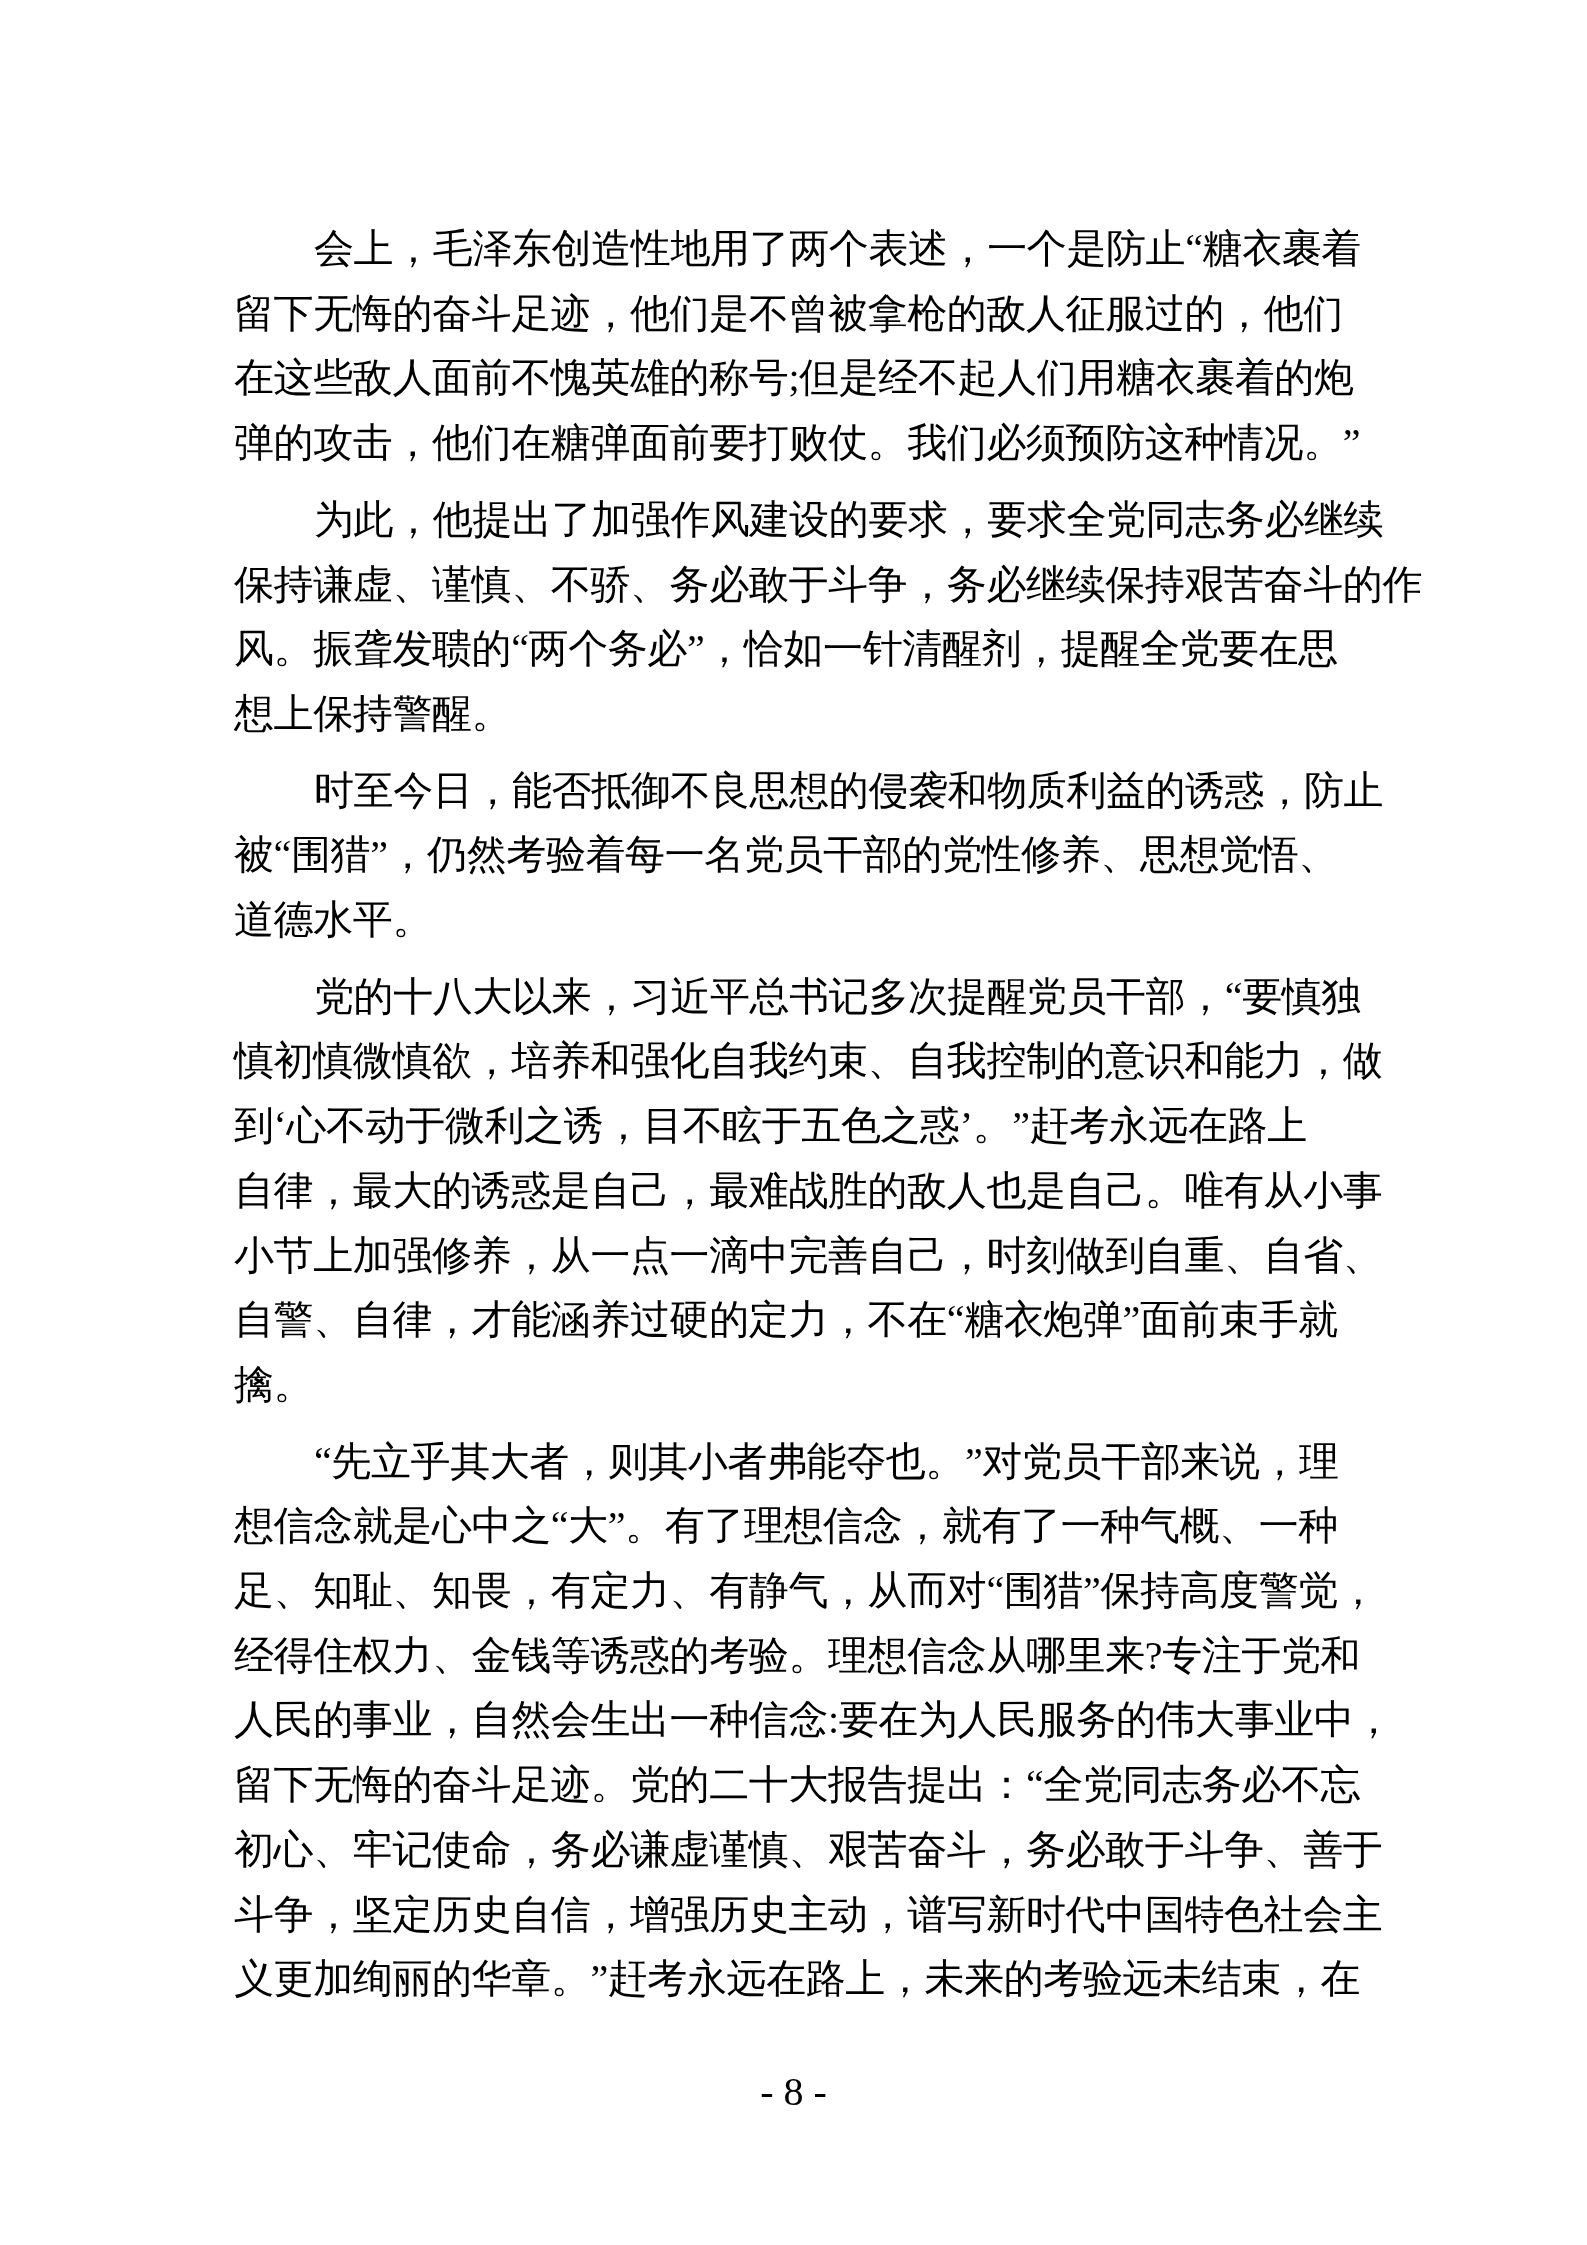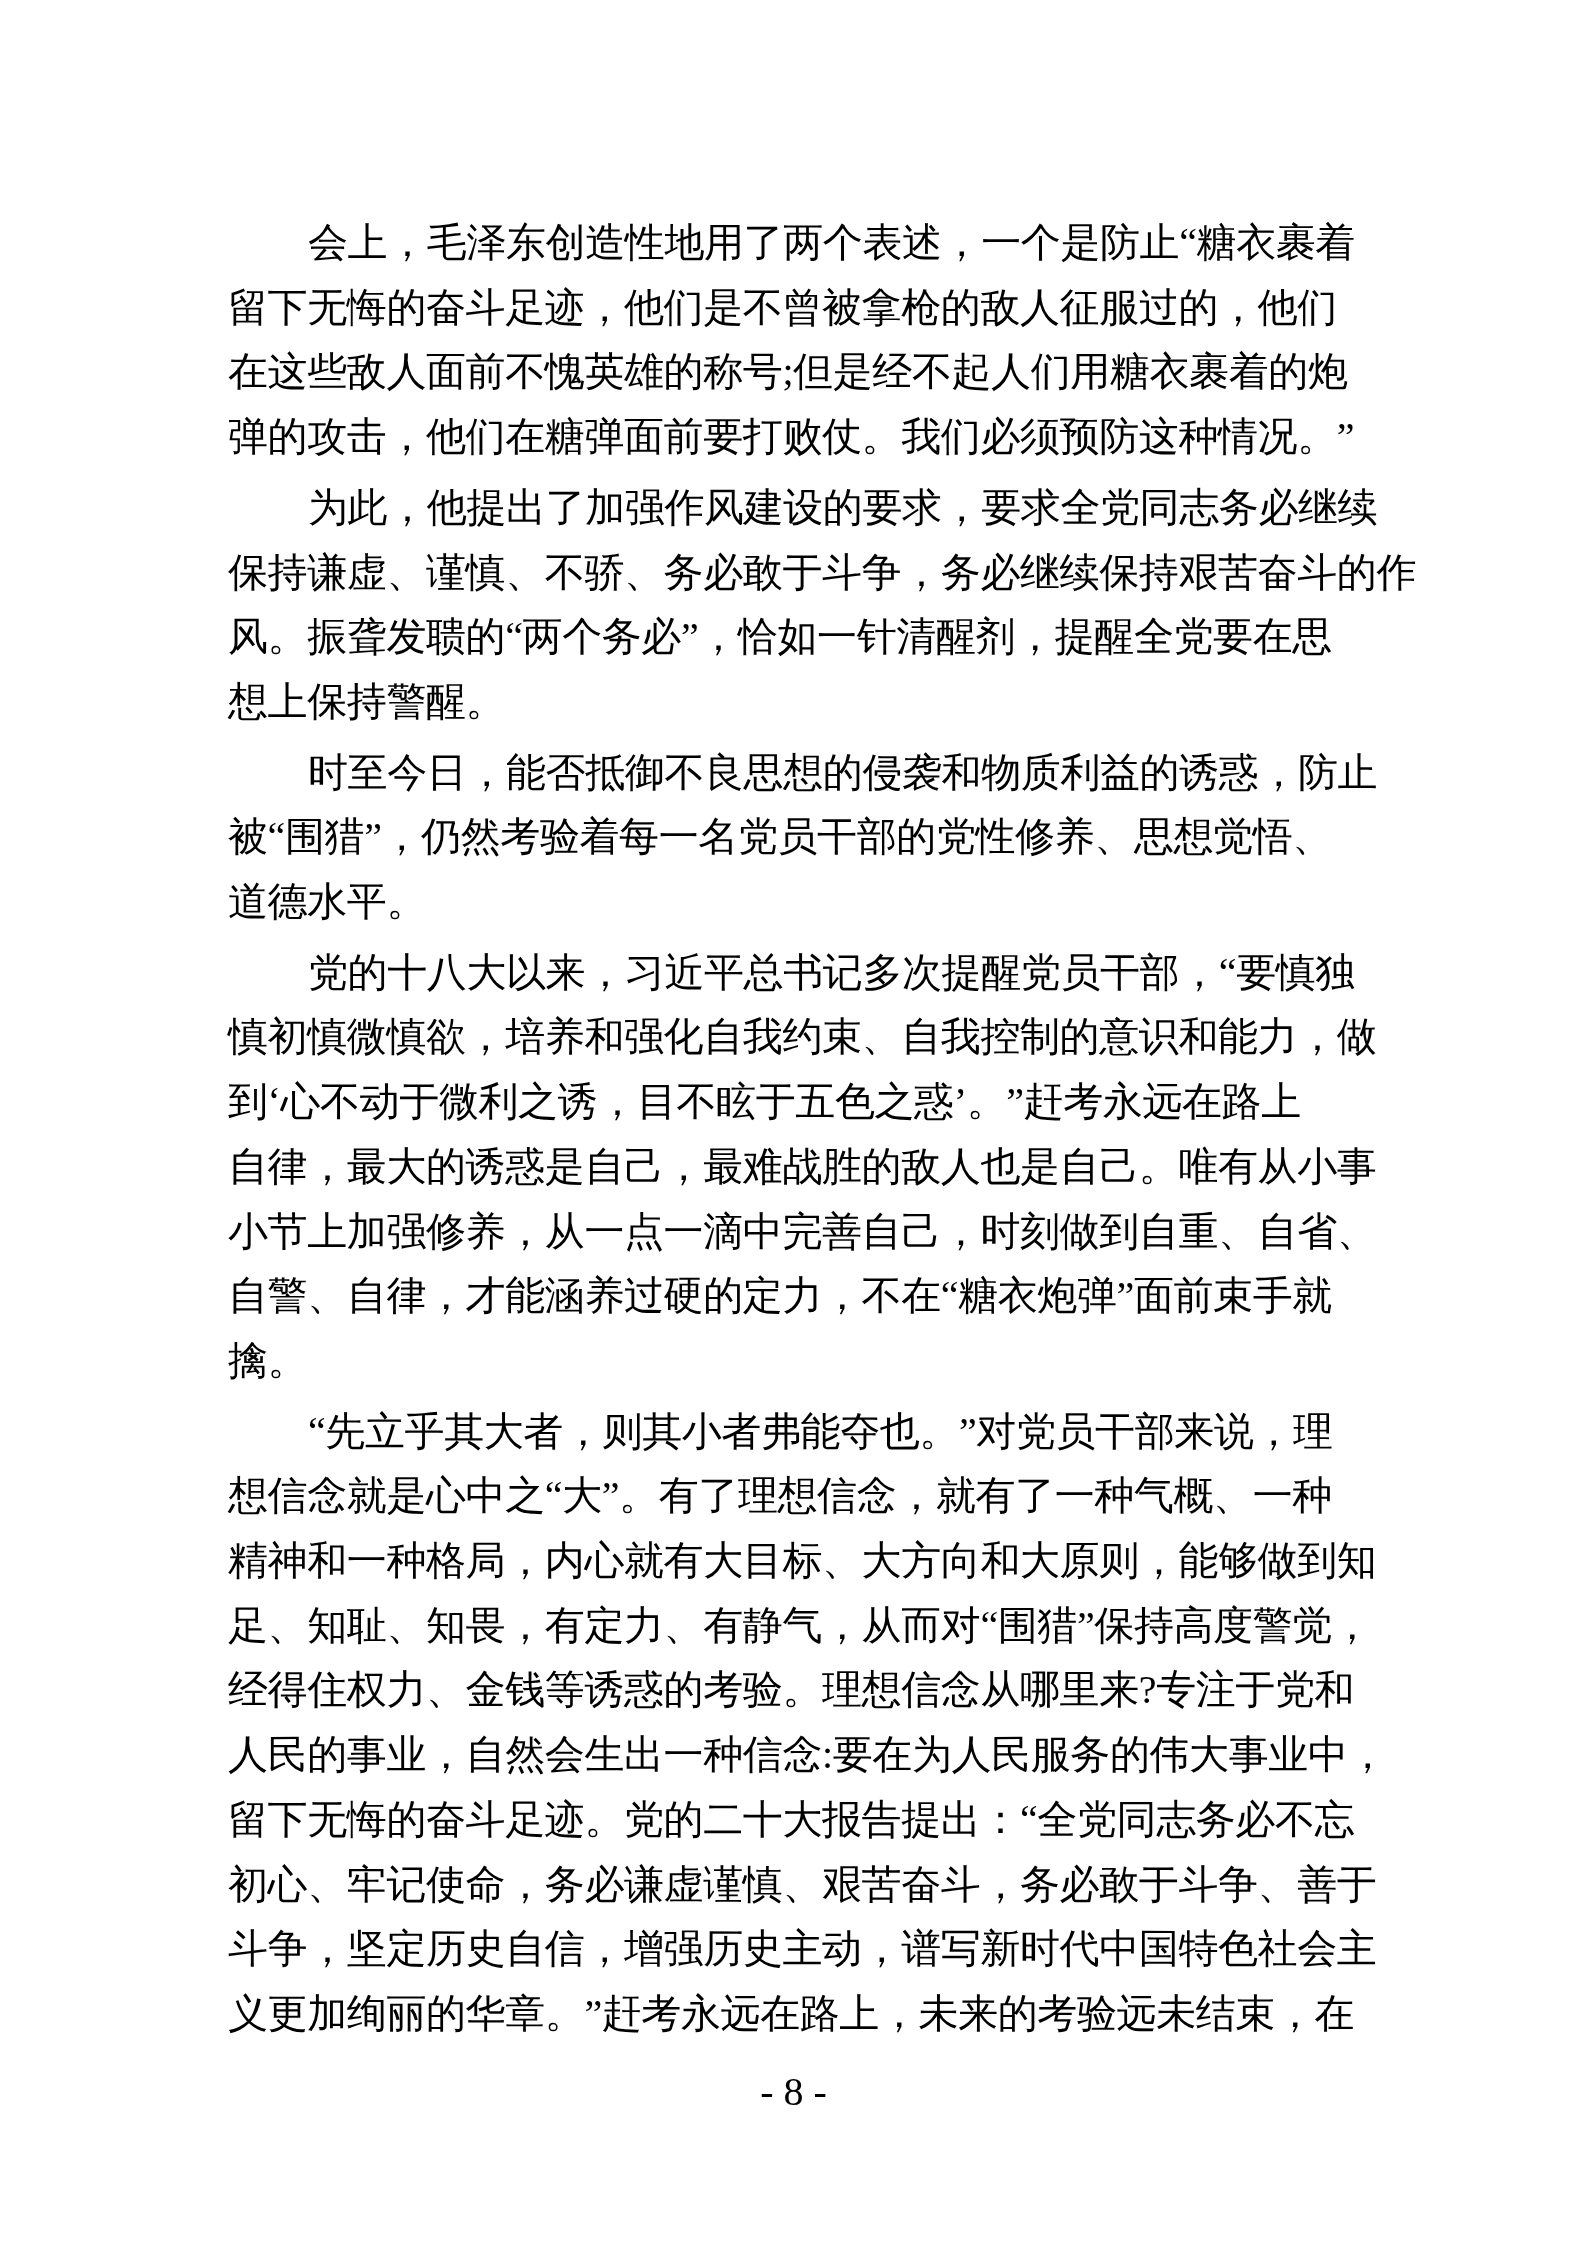--- a/index.html
+++ b/index.html
@@ -14,21 +14,21 @@
     font-family: "Liberation Serif", "DejaVu Serif", serif;
     color: #000000;
   }
   .doc {
     position: absolute;
     left: 222px;
     top: 205px;
     width: 1165px;
   }
   .doc p {
-    margin: 6px;
+    margin: 12px;
     padding: 0;
   }
   .line {
     display: block;
     font-size: 40px;
     line-height: 64.7px;
     letter-spacing: -0.4px;
     white-space: nowrap;
     color: #000000;
   }
@@ -77,21 +77,20 @@
     <span class="line">到‘心不动于微利之诱，目不眩于五色之惑’。”赶考永远在路上</span>
     <span class="line">自律，最大的诱惑是自己，最难战胜的敌人也是自己。唯有从小事</span>
     <span class="line">小节上加强修养，从一点一滴中完善自己，时刻做到自重、自省、</span>
     <span class="line">自警、自律，才能涵养过硬的定力，不在“糖衣炮弹”面前束手就</span>
     <span class="line">擒。</span>
   </p>
 
   <p>
     <span class="line indent">“先立乎其大者，则其小者弗能夺也。”对党员干部来说，理</span>
     <span class="line">想信念就是心中之“大”。有了理想信念，就有了一种气概、一种</span>
-    <span class="line">精神和一种格局，内心就有大目标、大方向和大原则，能够做到知</span>
     <span class="line">足、知耻、知畏，有定力、有静气，从而对“围猎”保持高度警觉，</span>
     <span class="line">经得住权力、金钱等诱惑的考验。理想信念从哪里来?专注于党和</span>
     <span class="line">人民的事业，自然会生出一种信念:要在为人民服务的伟大事业中，</span>
     <span class="line">留下无悔的奋斗足迹。党的二十大报告提出：“全党同志务必不忘</span>
     <span class="line">初心、牢记使命，务必谦虚谨慎、艰苦奋斗，务必敢于斗争、善于</span>
     <span class="line">斗争，坚定历史自信，增强历史主动，谱写新时代中国特色社会主</span>
     <span class="line">义更加绚丽的华章。”赶考永远在路上，未来的考验远未结束，在</span>
   </p>
 
 </div>

